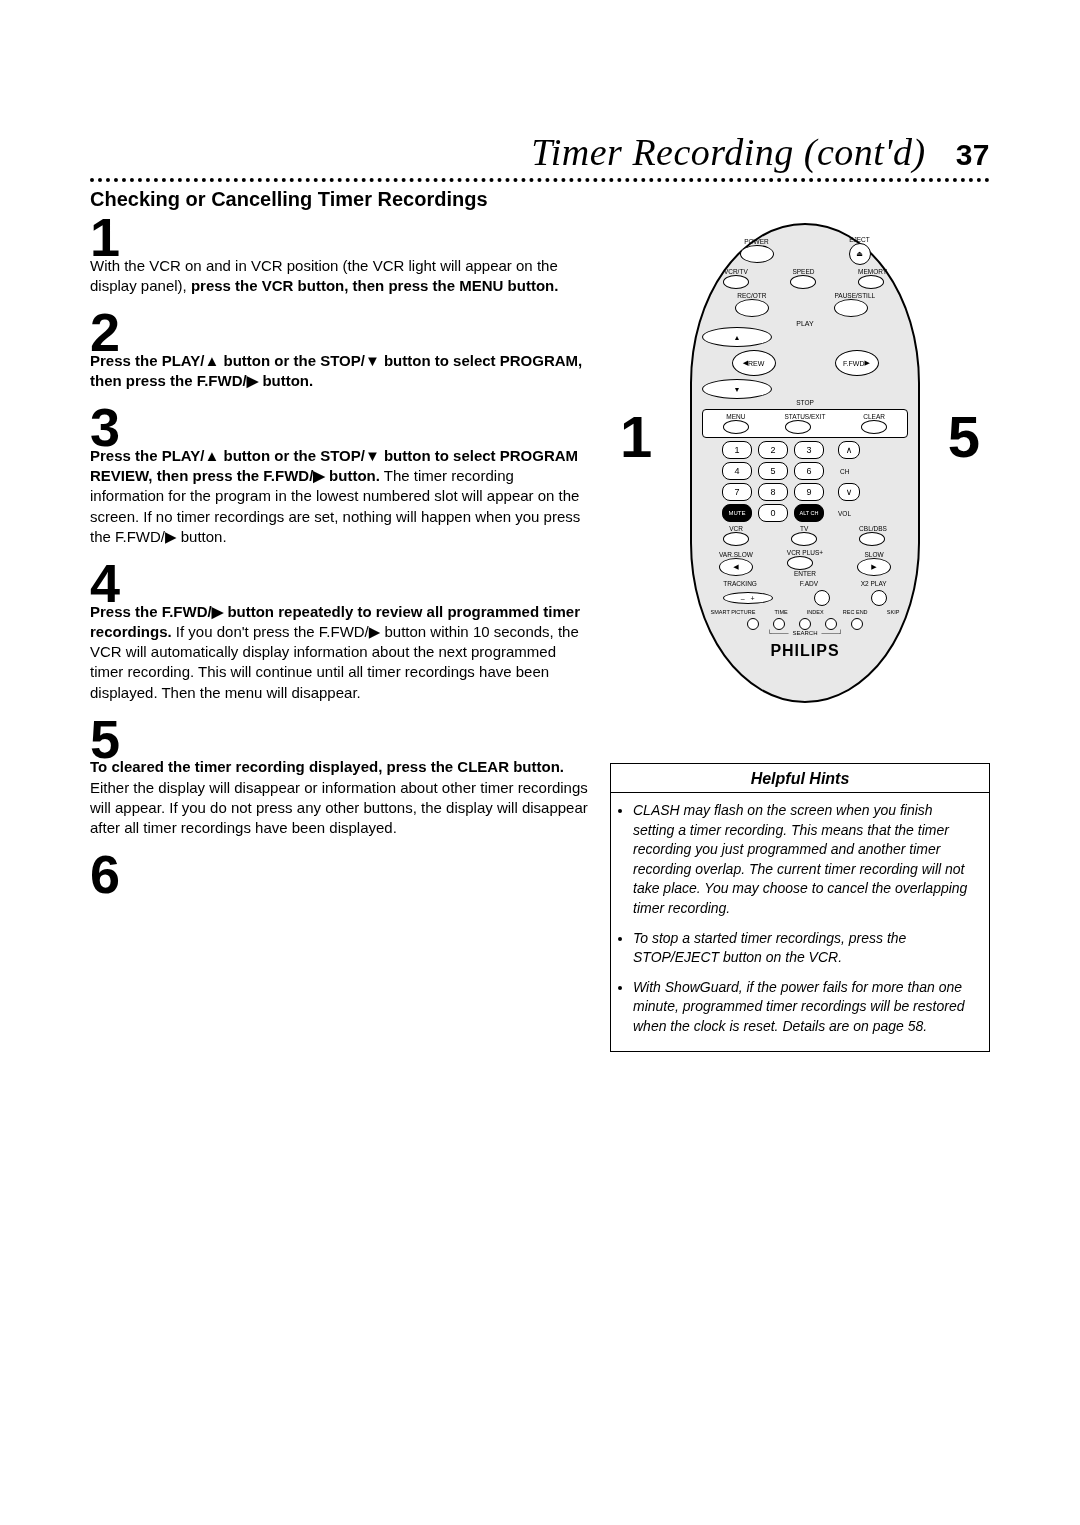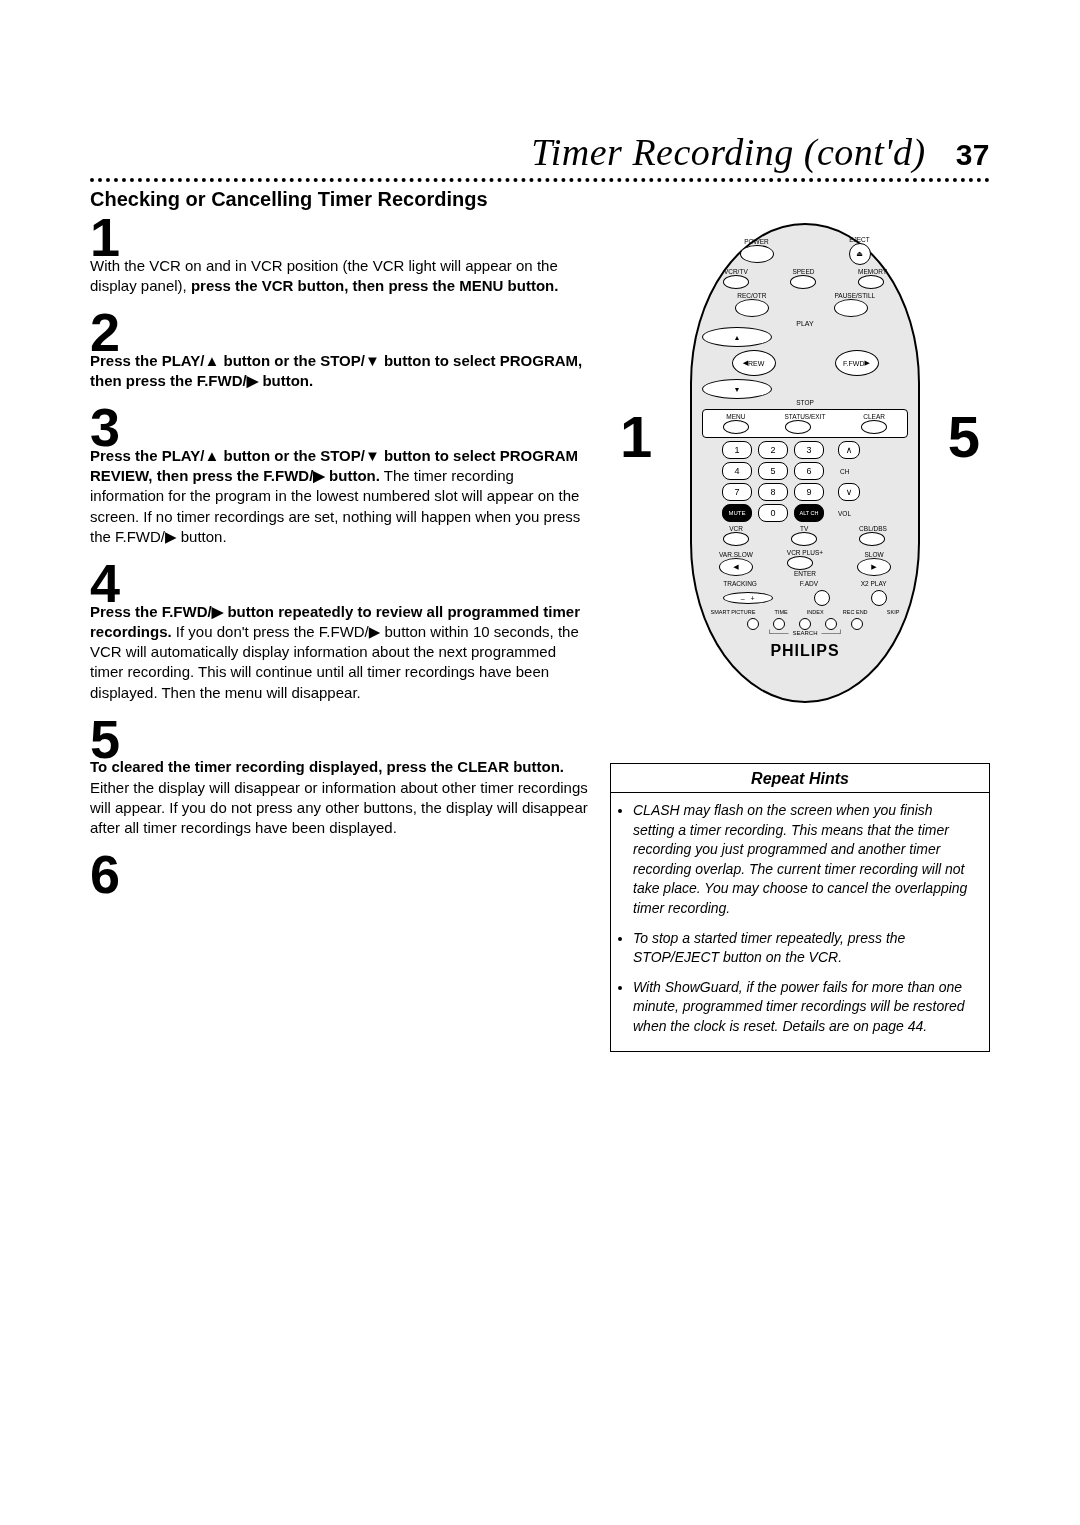--- a/index.html
+++ b/index.html
@@ -396,23 +396,23 @@
             <div class="circ"></div>
             <div class="circ"></div>
             <div class="circ"></div>
           </div>
           <div class="searchline">└──── <span>SEARCH</span> ────┘</div>
           <div class="philips">PHILIPS</div>
         </div>
       </div>
 
       <div class="hints">
-        <div class="hh-title">Repeat Hints</div>
+        <div class="hh-title">Helpful Hints</div>
         <ul>
           <li>CLASH may flash on the screen when you finish setting a timer recording. This means that the timer recording you just programmed and another timer recording overlap. The current timer recording will not take place. You may choose to cancel the overlapping timer recording.</li>
-          <li>To stop a started timer repeatedly, press the STOP/EJECT button on the VCR.</li>
-          <li>With ShowGuard, if the power fails for more than one minute, programmed timer recordings will be restored when the clock is reset. Details are on page 44.</li>
+          <li>To stop a started timer recordings, press the STOP/EJECT button on the VCR.</li>
+          <li>With ShowGuard, if the power fails for more than one minute, programmed timer recordings will be restored when the clock is reset. Details are on page 58.</li>
         </ul>
       </div>
 
     </div>
   </div>
 </div>
 
 </body></html>

